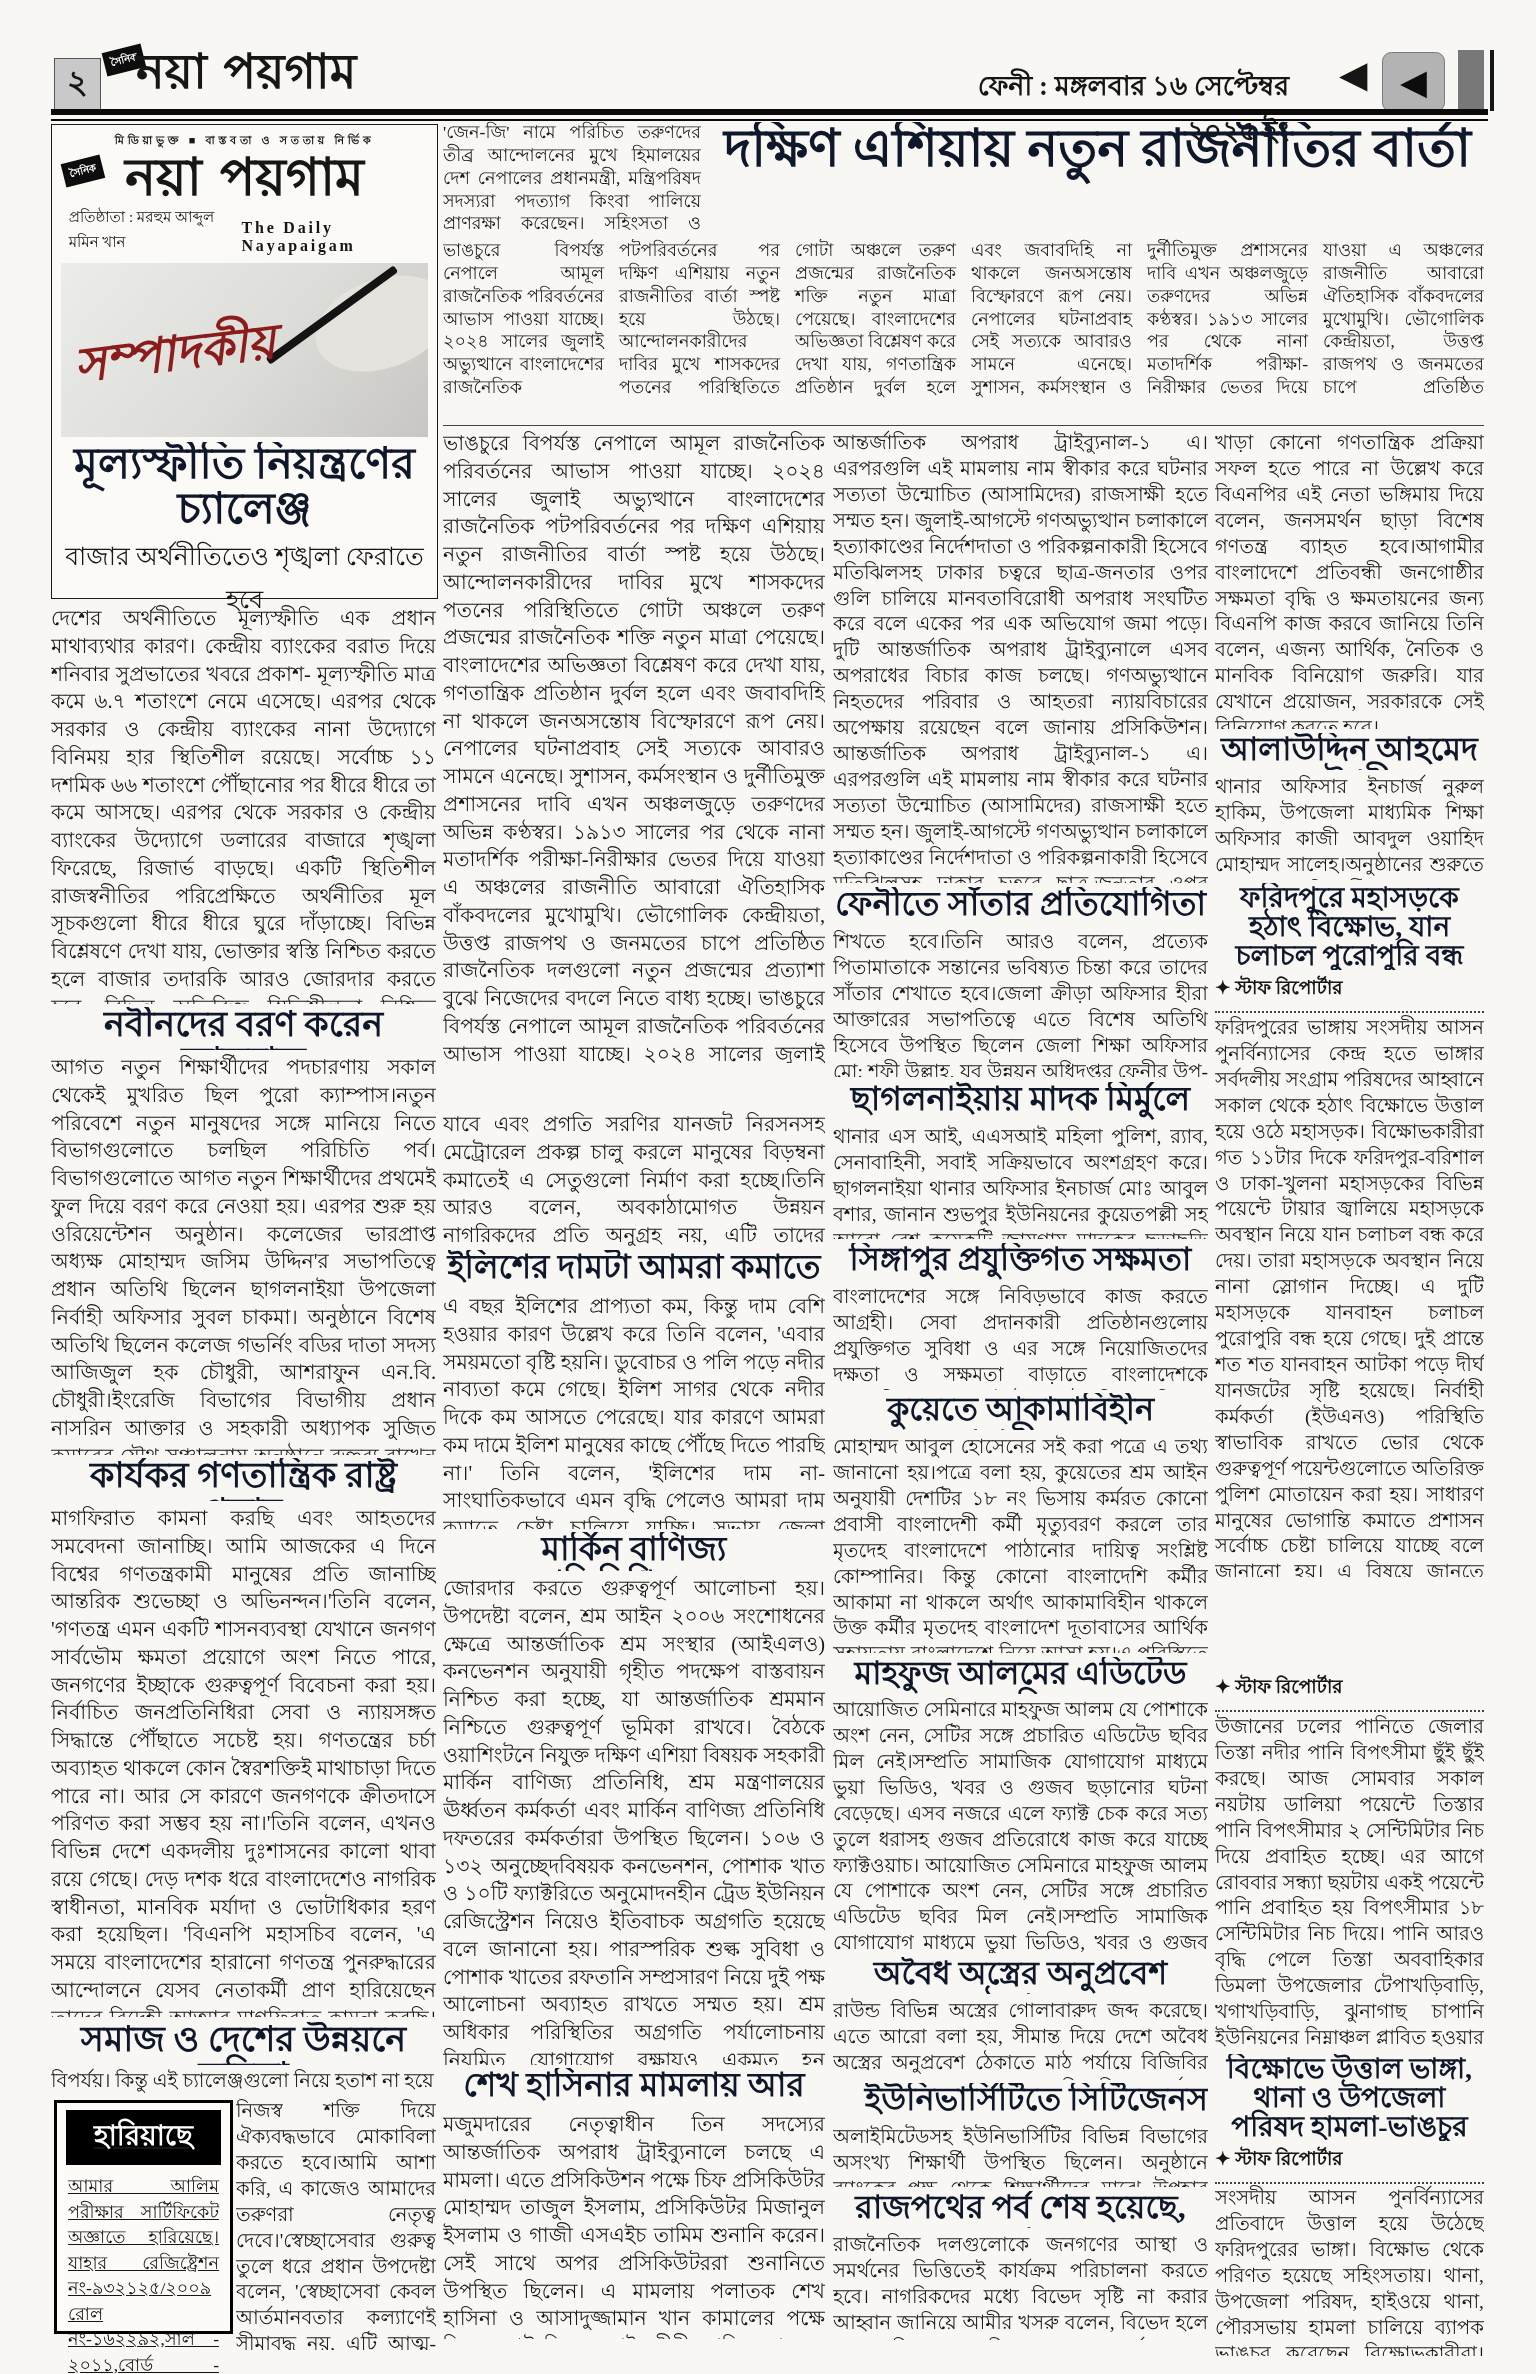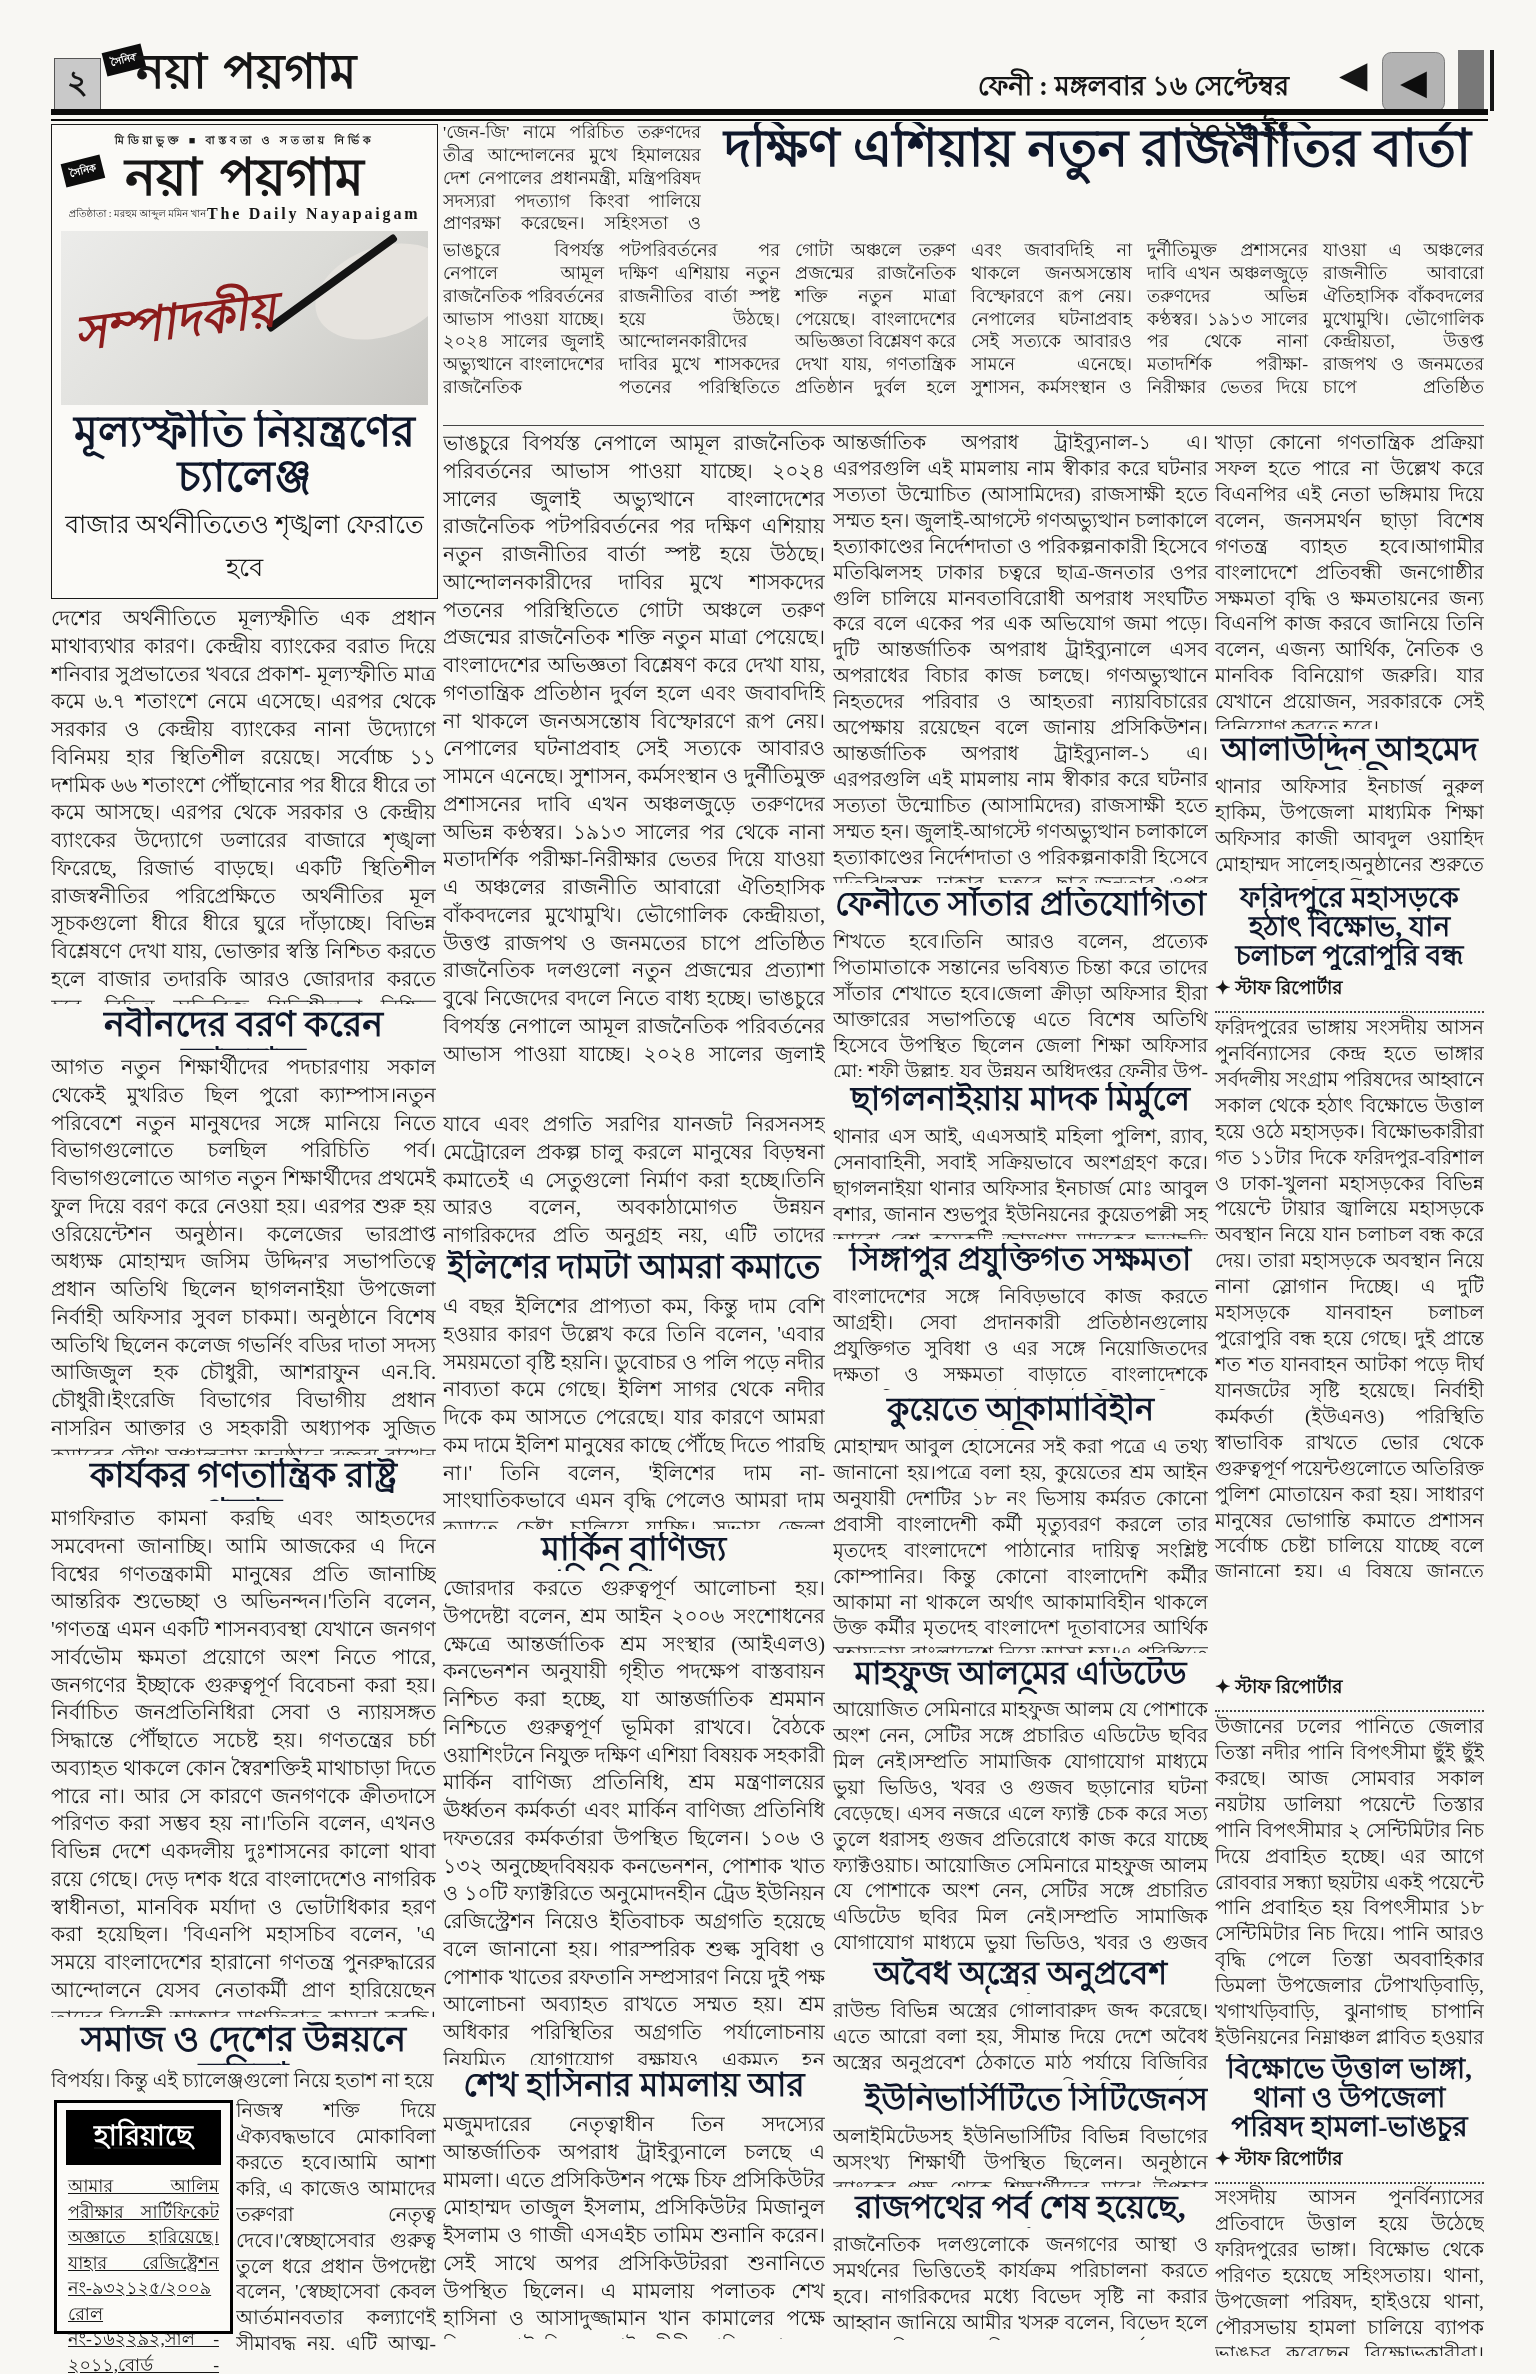--- a/index.html
+++ b/index.html
@@ -21,21 +21,21 @@
   .rule{background:#0b0b0b;}
   .byline-box{border:1.9px solid #0b0b0b;display:flex;align-items:center;justify-content:center;
       font-weight:bold;font-size:24px;}
   .reporter{font-weight:bold;font-size:18.6px;border-bottom:2.8px dotted #444;padding-bottom:5.6px;}
   .cols6{column-count:6;column-gap:15px;}
   .edit-box{border:1.9px solid #1a1a1a;background:#fbfaf7;}
   .mast-top{font-size:11px;letter-spacing:3.7px;text-align:center;font-weight:bold;}
   .mast-title{font-size:52px;font-weight:bold;text-align:center;line-height:1.0;
       font-family:"DejaVu Serif","Liberation Serif",serif;}
   .mast-row{display:flex;justify-content:space-between;align-items:flex-end;padding:1.9px 7.4px;}
-  .mast-founder{font-size:10px;}
+  .mast-founder{font-size:15px;}
   .mast-eng{font-size:16px;letter-spacing:2.8px;font-weight:bold;font-family:"Liberation Serif",serif;}
   .photo{background:linear-gradient(130deg,#ececea 0%,#dcdcd8 55%,#c7c6c2 100%);position:relative;overflow:hidden;}
   .script{position:absolute;left:13px;top:54px;transform:rotate(-7deg);color:#8b1c1c;
       font-size:48px;font-weight:bold;font-style:italic;}
   .pen{position:absolute;right:16.7px;top:48px;width:158px;height:8.3px;background:#141414;
       transform:rotate(-36deg);border-radius:2.8px;}
   .hand{position:absolute;right:-24px;top:16.7px;width:139px;height:89px;background:#e6e3de;
       border-radius:50%;transform:rotate(-20deg);}
   .seal{display:inline-block;background:#0d0d0d;color:#fff;font-size:10.2px;font-weight:bold;
       padding:3.7px 6.5px;transform:rotate(-14deg);}

